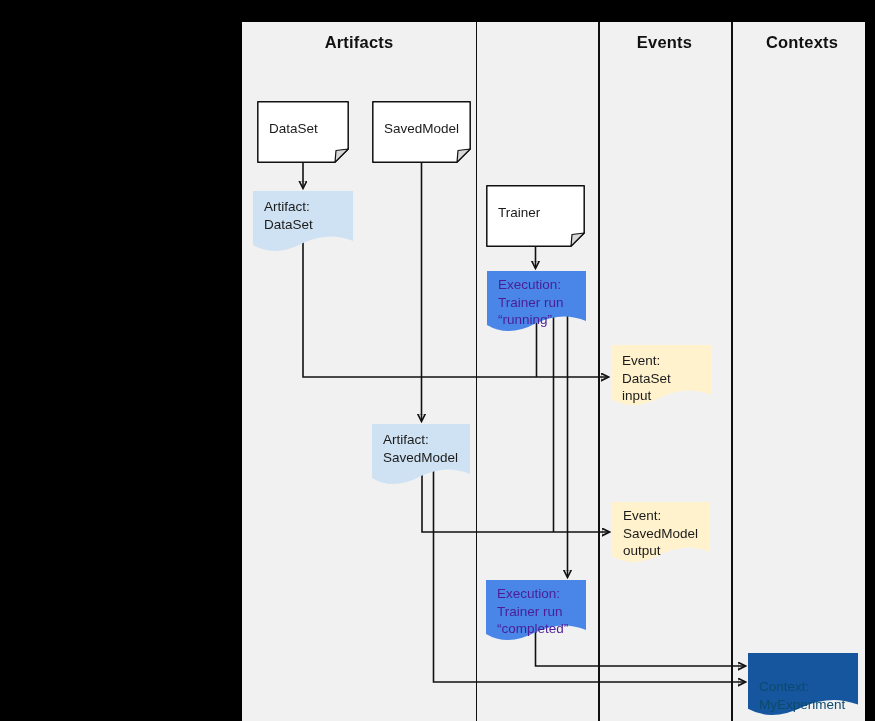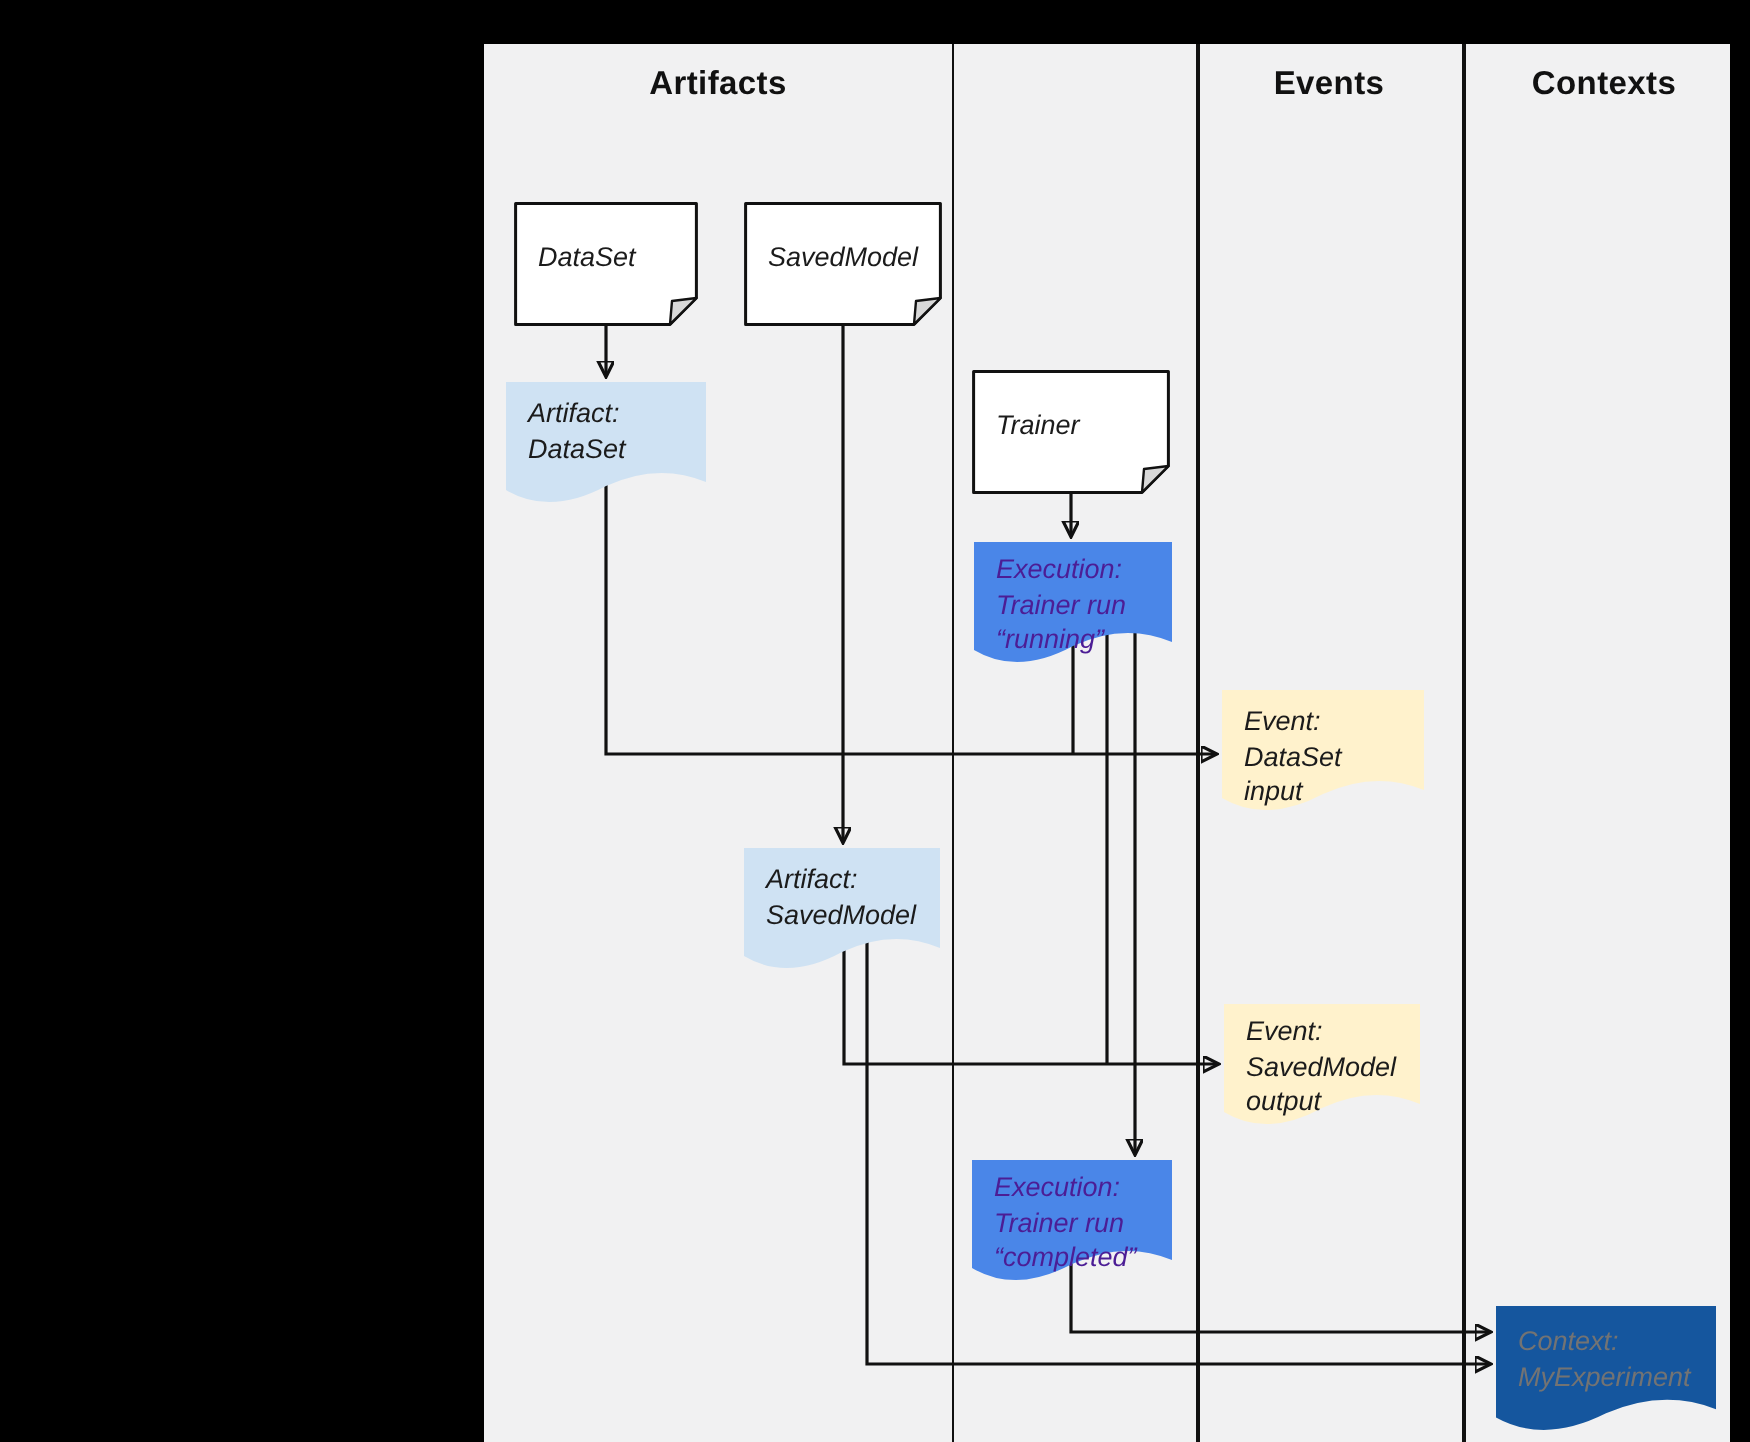--- a/index.html
+++ b/index.html
@@ -12,36 +12,36 @@
     position:absolute;left:242px;top:22px;width:623px;height:702px;
     background:#f1f1f2;overflow:hidden;
   }
   .divider{position:absolute;top:0;width:1.5px;height:702px;background:#111;z-index:0;}
   .col-header{
     position:absolute;top:9px;height:22px;line-height:22px;text-align:center;
     font-size:16.5px;font-weight:700;color:#111;z-index:2;letter-spacing:.2px;
   }
   #arrow-layer{position:absolute;left:0;top:0;z-index:1;}
   #arrow-layer path{fill:none;stroke:#111;stroke-width:1.6px;}
-  .node{position:absolute;z-index:2;font-style:italic;}
+  .node{position:absolute;z-index:2;}
   .node svg.shape-bg{position:absolute;left:0;top:0;width:100%;height:100%;display:block;}
   .node .txt{
     position:absolute;left:0;top:0;right:0;
     padding:7px 14px 0 11px;font-size:13.5px;line-height:17.5px;color:#1b1b1b;
   }
   .doc .txt{display:flex;align-items:center;height:100%;padding:0 0 6px 12px;box-sizing:border-box;}
   .doc path.body{fill:#fff;stroke:#111;stroke-width:1.5px;stroke-linejoin:round;}
   .doc path.fold{fill:#d8d8d8;stroke:#111;stroke-width:1.2px;stroke-linejoin:round;}
   .wave path{stroke:none;}
   .artifact path{fill:#cfe2f3;}
   .execution path{fill:#4a86e8;}
   .execution .txt{color:#4c1d95;}
   .event path{fill:#fff2cc;}
   .context path{fill:#15569e;}
-  .context .txt{color:#737373;padding-top:9px;}
+  .context .txt{color:#0c4a6e;padding-top:9px;margin-top:16px;}
 </style>
 </head>
 <body>
 
 <div class="canvas">
 
   <div class="divider" style="left:233.5px"></div>
   <div class="divider" style="left:356px"></div>
   <div class="divider" style="left:489px"></div>
 

